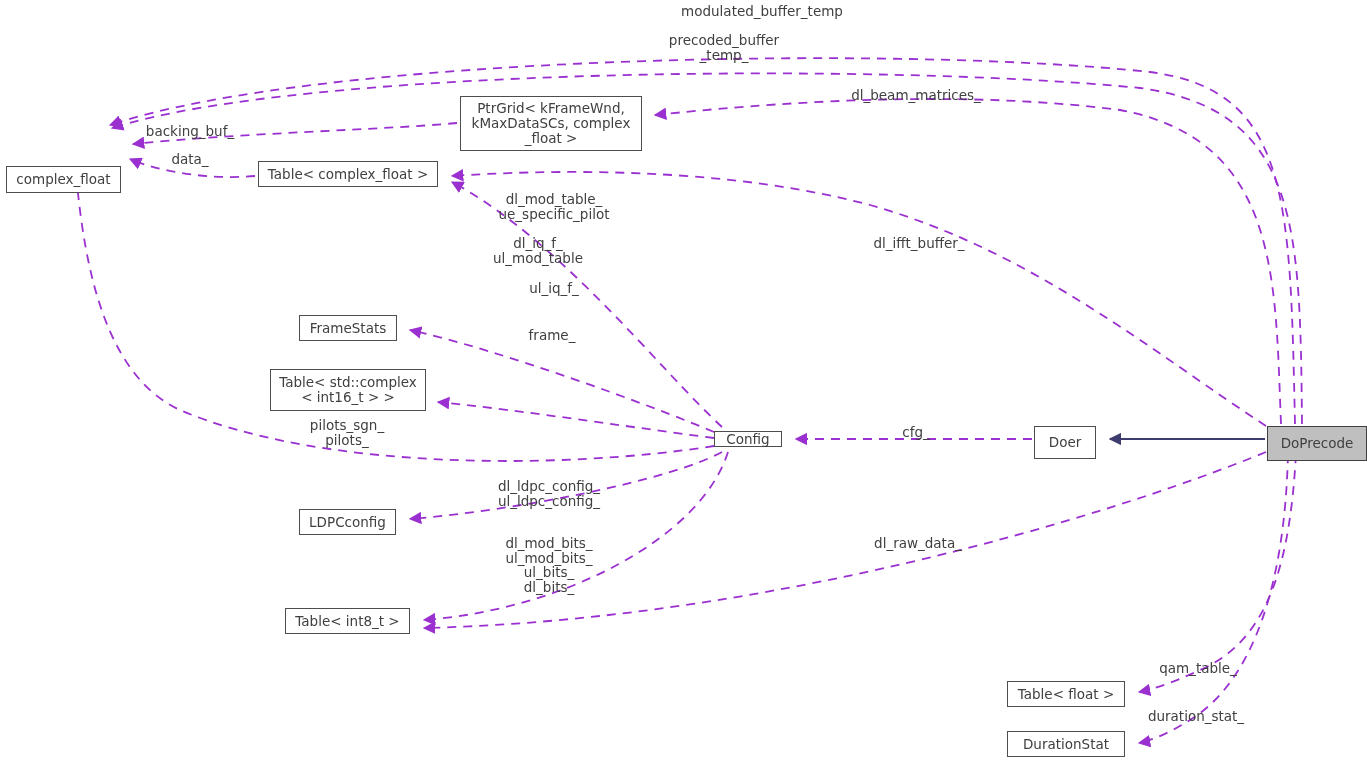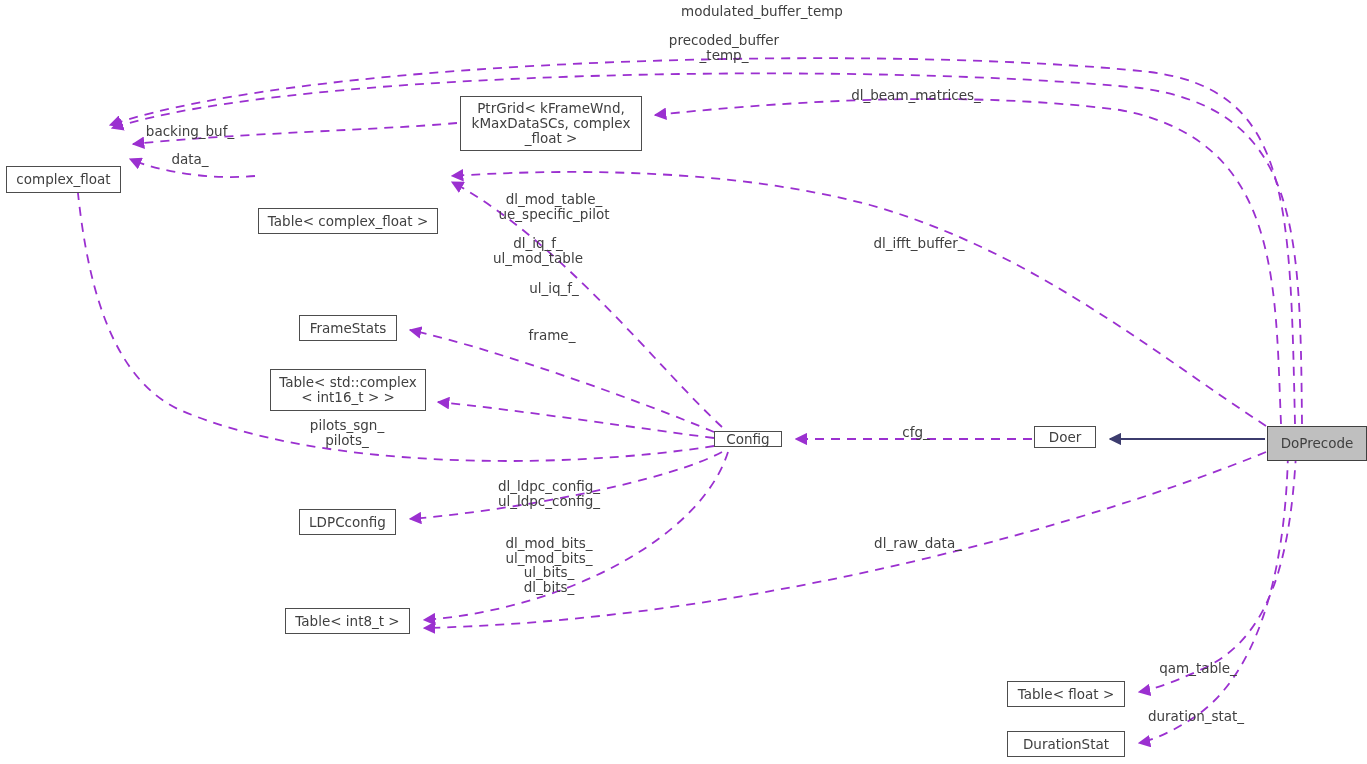--- a/index.html
+++ b/index.html
@@ -88,34 +88,34 @@
 
     <path d="M 1265 439 L 1110 439" fill="none" stroke="#3c3c6e" stroke-width="1.8" marker-end="url(#arrowBlue)"></path>
   </svg>
 
   <div class="node" style="left:6px; top:133px; width:115px; height:27px;margin-top:33px;">complex_float</div>
 
   <div class="node" style="left:460px; top:96px; width:182px; height:55px;">PtrGrid&lt; kFrameWnd,
 kMaxDataSCs, complex
 _float &gt;</div>
 
-  <div class="node" style="left:258px; top:161px; width:180px; height:26px;margin-top:47px;">Table&lt; complex_float &gt;</div>
+  <div class="node" style="left:258px; top:161px; width:180px; height:26px;">Table&lt; complex_float &gt;</div>
 
   <div class="node" style="left:299px; top:315px; width:98px; height:26px;">FrameStats</div>
 
   <div class="node" style="left:270px; top:369px; width:156px; height:42px;">Table&lt; std::complex
 &lt; int16_t &gt; &gt;</div>
 
   <div class="node" style="left:299px; top:509px; width:97px; height:26px;">LDPCconfig</div>
 
   <div class="node" style="left:285px; top:608px; width:125px; height:26px;">Table&lt; int8_t &gt;</div>
 
   <div class="node" style="left:714px; top:431px; width:68px; height:16px;">Config</div>
 
-  <div class="node" style="left:1034px; top:426px; width:62px; height:22px;">Doer</div>
+  <div class="node" style="left:1034px; top:426px; width:62px; height:33px;">Doer</div>
 
   <div class="node highlight" style="left:1267px; top:426px; width:100px; height:35px;">DoPrecode</div>
 
   <div class="node" style="left:1007px; top:681px; width:118px; height:26px;text-align:right;">Table&lt; float &gt;</div>
 
   <div class="node" style="left:1007px; top:731px; width:118px; height:26px;">DurationStat</div>
 
   <div class="edge-label" style="left:762px; top:4px;">modulated_buffer_temp</div>
 
   <div class="edge-label" style="left:724px; top:33px;">precoded_buffer

